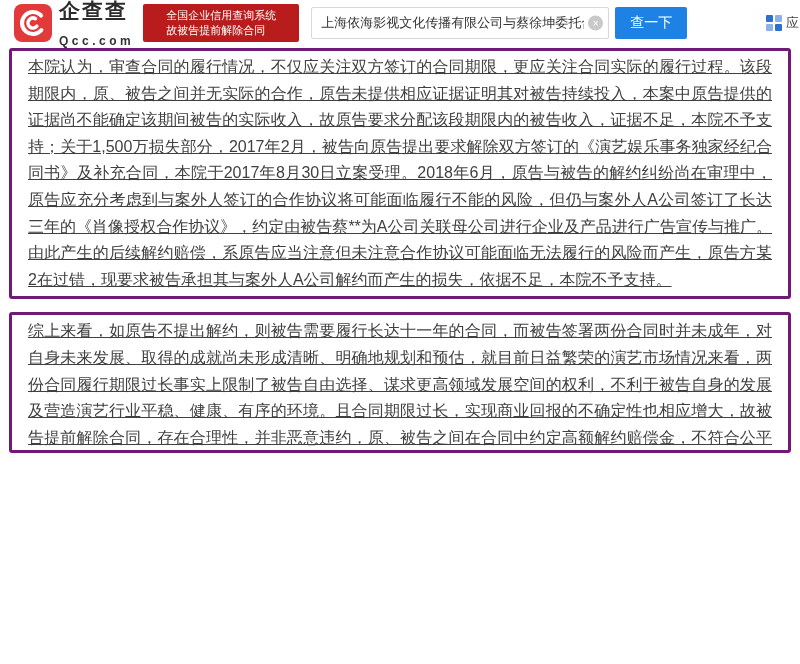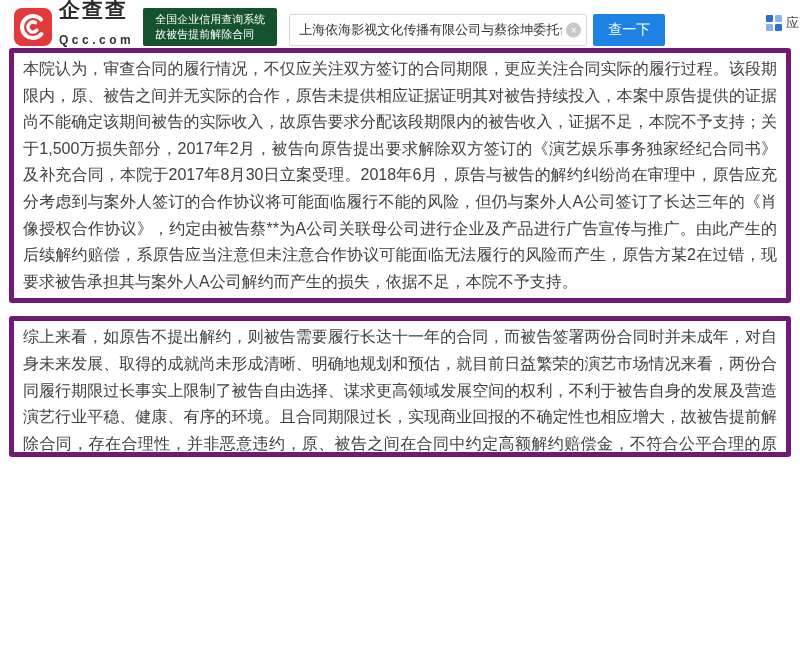--- a/index.html
+++ b/index.html
@@ -8,36 +8,36 @@
     width: 800px; height: 664px;
     overflow: hidden;
     font-family: "Liberation Sans", "DejaVu Sans", sans-serif;
     position: relative;
   }
 
   
   .header {
     height: 46px;
     display: flex;
-    align-items: flex-end;
+    align-items: center;
     padding-left: 14px;
     background: #fff;
     position: relative;
   }
   .logo-icon { width: 38px; height: 38px; flex: 0 0 auto; }
   .logo-text { margin-left: 7px; line-height: 1; }
   .logo-name { font-size: 21px; font-weight: bold; color: #2b2b2b; letter-spacing: 2px; }
   .logo-domain { font-size: 12px; color: #333; letter-spacing: 3.5px; margin-top: 14px; font-weight: bold; }
   .badge {
     margin-left: 9px;
-    background: #14532d;
+    background: #b91c1c;
     color: #fff;
     font-size: 11px;
     line-height: 15px;
-    padding: 4px 12px;
+    padding: 4px 23px;
     border-radius: 2px;
     white-space: nowrap;
   }
   .search-wrap {
     margin-left: 12px;
     position: relative;
     width: 298px;
     height: 32px;
   }
   .search-input {
@@ -92,25 +92,26 @@
   .grid-icon i:nth-child(4) { background: #2e6fd0; }
   .apps-label { font-size: 13px; color: #444; margin-left: 4px; white-space: nowrap; }
 
   
   .doc {
     padding: 0 9px;
     color: #404040;
     font-size: 16px;
   }
   .hl-box {
-    border: 5px solid #701a75;
+    border: 3px solid #701a75;
     border-radius: 3px;
-    padding: 3px 9px;
+    padding: 3px 16px;
     line-height: 26.6px;
     text-align: justify;
+    text-decoration: underline;
   }
   .hl-box-1 { margin-top: 2px; }
   .hl-box-2 {
     margin-top: 13px;
     max-height: 141px;
     overflow: hidden;
   }
   .section { line-height: 30px; margin-top: 6px; text-align: justify; }
   .indent { padding-left: 9px; }
 </style>

